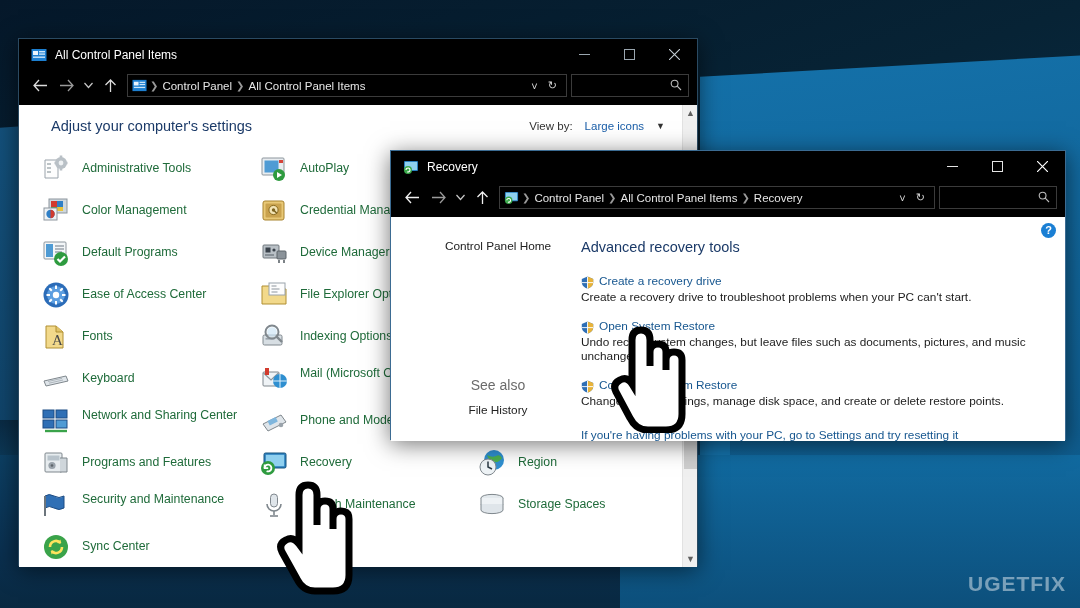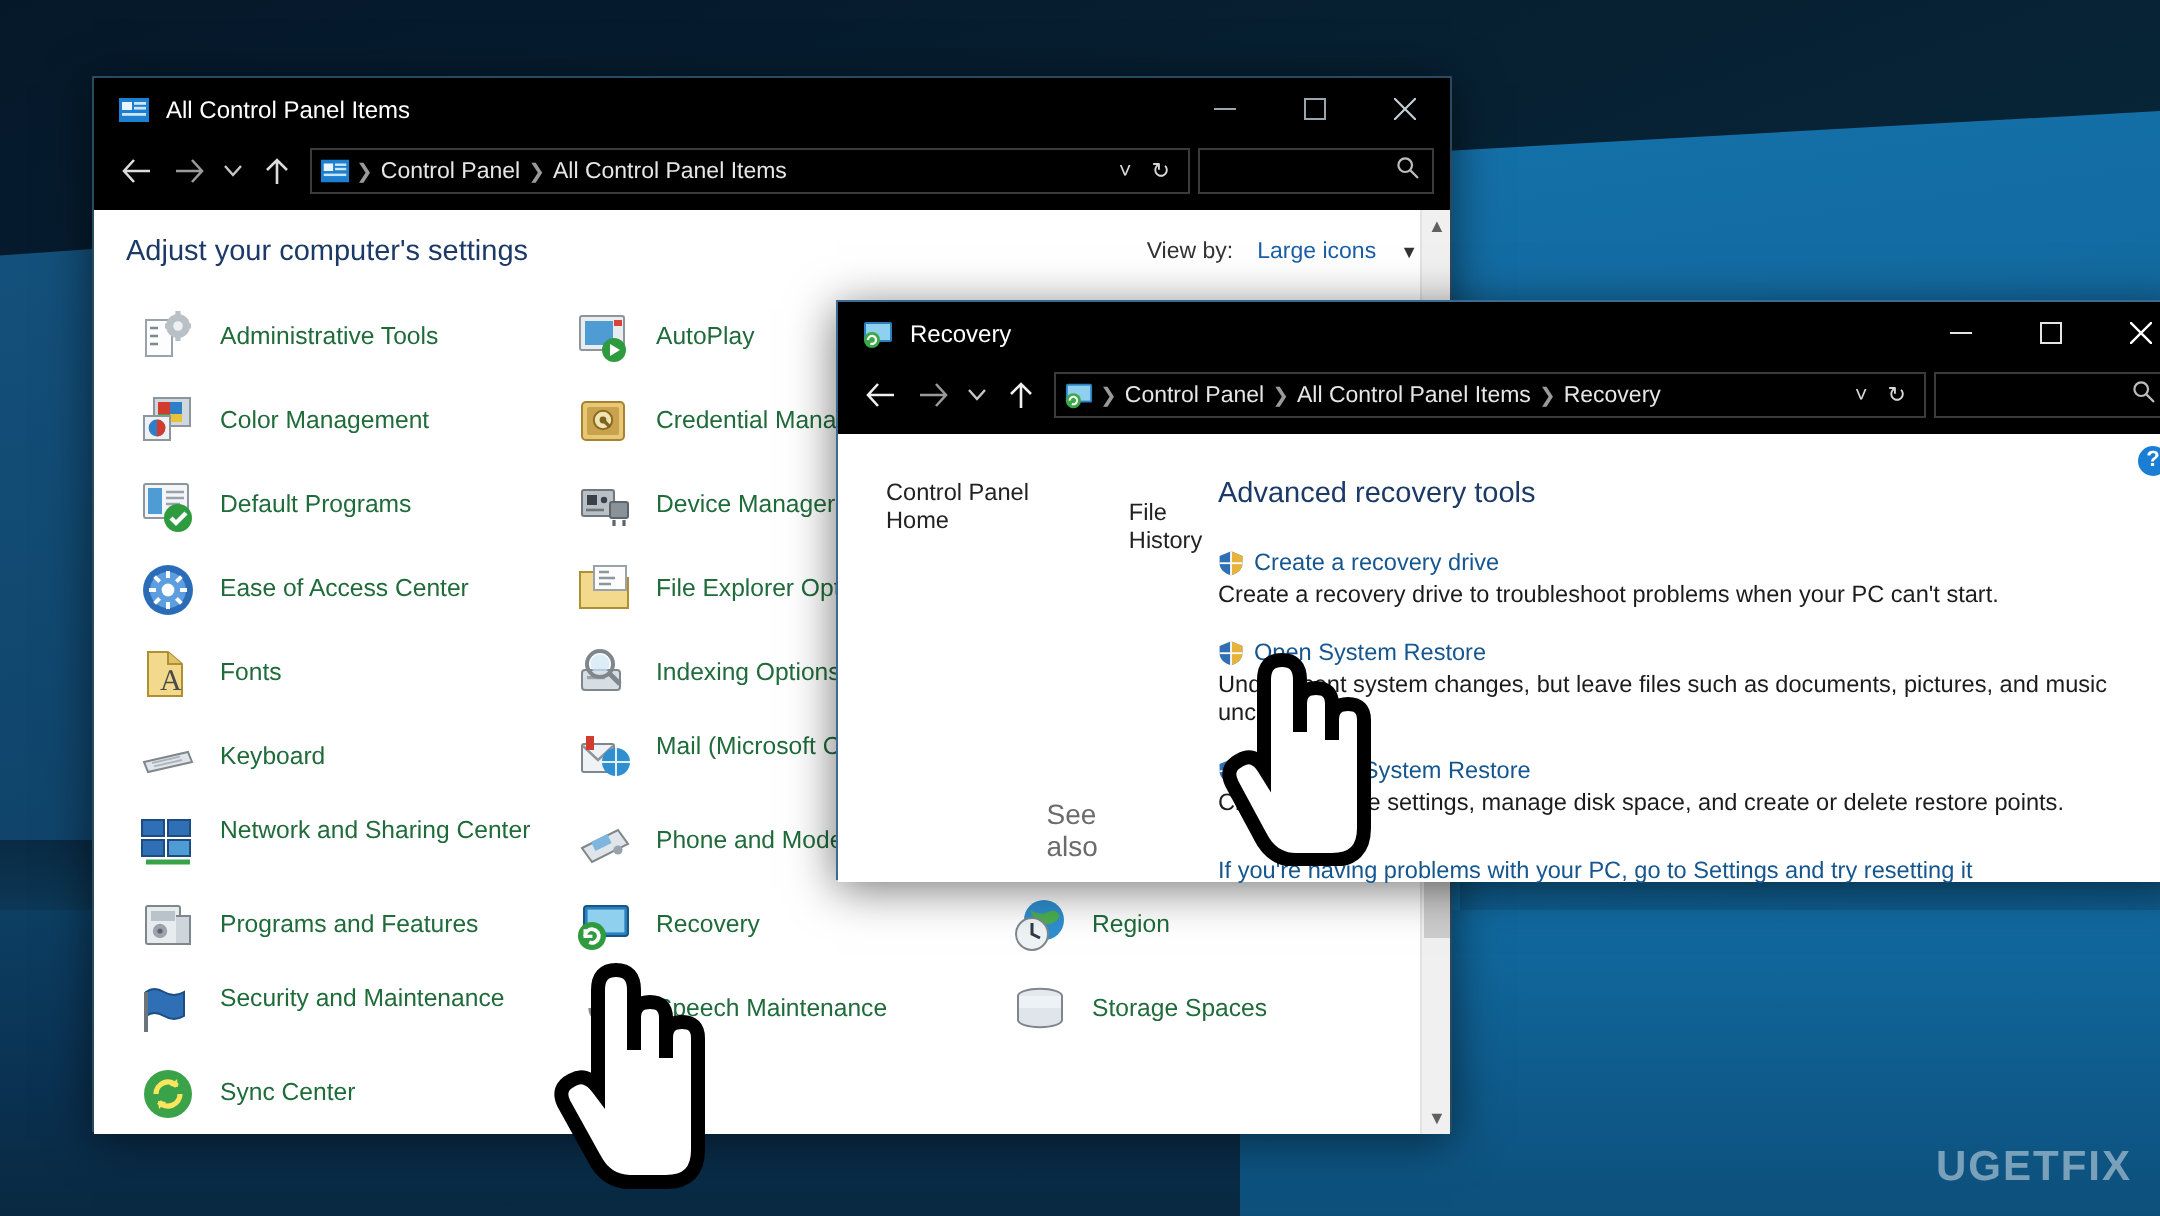--- a/index.html
+++ b/index.html
@@ -34,21 +34,21 @@
 
   .watermark {
     position:absolute; right:14px; bottom:12px;
     font-size:21px; font-weight:bold; letter-spacing:1px;
     color:rgba(255,255,255,.45);
     font-family:"Liberation Sans", sans-serif;
   }
 
   
   .window { position:absolute; background:#be185d;
-    box-shadow:0 4px 22px rgba(0,0,0,.55);margin-left:28px; }
+    box-shadow:0 4px 22px rgba(0,0,0,.55); }
   .titlebar { background:#000; height:31px; display:flex; align-items:center;
     position:relative; }
   .titlebar .tb-icon { width:16px; height:16px; margin-left:12px; flex:none; }
   .titlebar .tb-title { color:#fff; font-size:12px; margin-left:8px;
     white-space:nowrap; }
   .tb-buttons { position:absolute; right:0; top:0; height:31px; display:flex; }
   .tb-btn { width:45px; height:31px; display:flex; align-items:center;
     justify-content:center; }
   .tb-btn svg { display:block; }
 
@@ -68,21 +68,21 @@
   .searchbox { width:118px; height:23px; border:1px solid #3b3b3b;
     background:#000; display:flex; align-items:center;
     justify-content:flex-end; padding-right:6px; flex:none; }
 
   
   #cp-window { left:18px; top:38px; width:680px; height:528px;
     border:1px solid #2a4a62; }
   #cp-body { background:#fff; height:462px; position:relative;
     overflow:hidden; }
   .cp-header { height:42px; display:flex; align-items:center;
-    padding:0 16px; }
+    padding:0 32px; }
   .cp-header h1 { font-size:14.5px; font-weight:normal; color:#1b3a68; }
   .cp-viewby { margin-left:auto; display:flex; align-items:center;
     font-size:11.5px; gap:12px; }
   .cp-viewby .lbl { color:#333; }
   .cp-viewby .val { color:#1a5ea8; }
   .cp-viewby .caret { color:#333; font-size:9px; }
 
   .cp-grid { padding:4px 0 0 22px; display:grid;
     grid-template-columns:218px 218px 218px; row-gap:0; }
   .cp-item { display:flex; align-items:flex-start; gap:11px;
@@ -103,21 +103,21 @@
 
   
   #rec-window { left:390px; top:150px; width:676px; height:290px;
     border:1px solid #3b6b92; }
   #rec-body { background:#fff; height:224px; display:flex; position:relative; }
   .rec-help { position:absolute; right:9px; top:6px; width:15px; height:15px;
     border-radius:50%; background:#1a7fd4; color:#fff; font-size:11px;
     font-weight:bold; display:flex; align-items:center;
     justify-content:center; line-height:1; }
   .rec-left { width:190px; padding:22px 0 10px 24px;
-    display:flex; flex-direction:row; }
+    display:flex; flex-direction:column;text-align:center; }
   .rec-left .link { font-size:11.8px; color:#222; margin-bottom:4px; }
   .rec-left .seealso { font-size:14px; color:#6b6b6b; margin-top:auto; }
   .rec-left .sub { font-size:11.8px; color:#222; margin-top:10px;
     margin-bottom:14px; }
   .rec-main { flex:1; padding:22px 16px 0 0; }
   .rec-main h2 { font-size:14.5px; font-weight:normal; color:#1b3a68;
     margin-bottom:19px; }
   .rec-task { margin-bottom:15px; }
   .rec-task .hl { display:flex; align-items:center; gap:5px; }
   .rec-task .shield { width:13px; height:13px; flex:none; }

